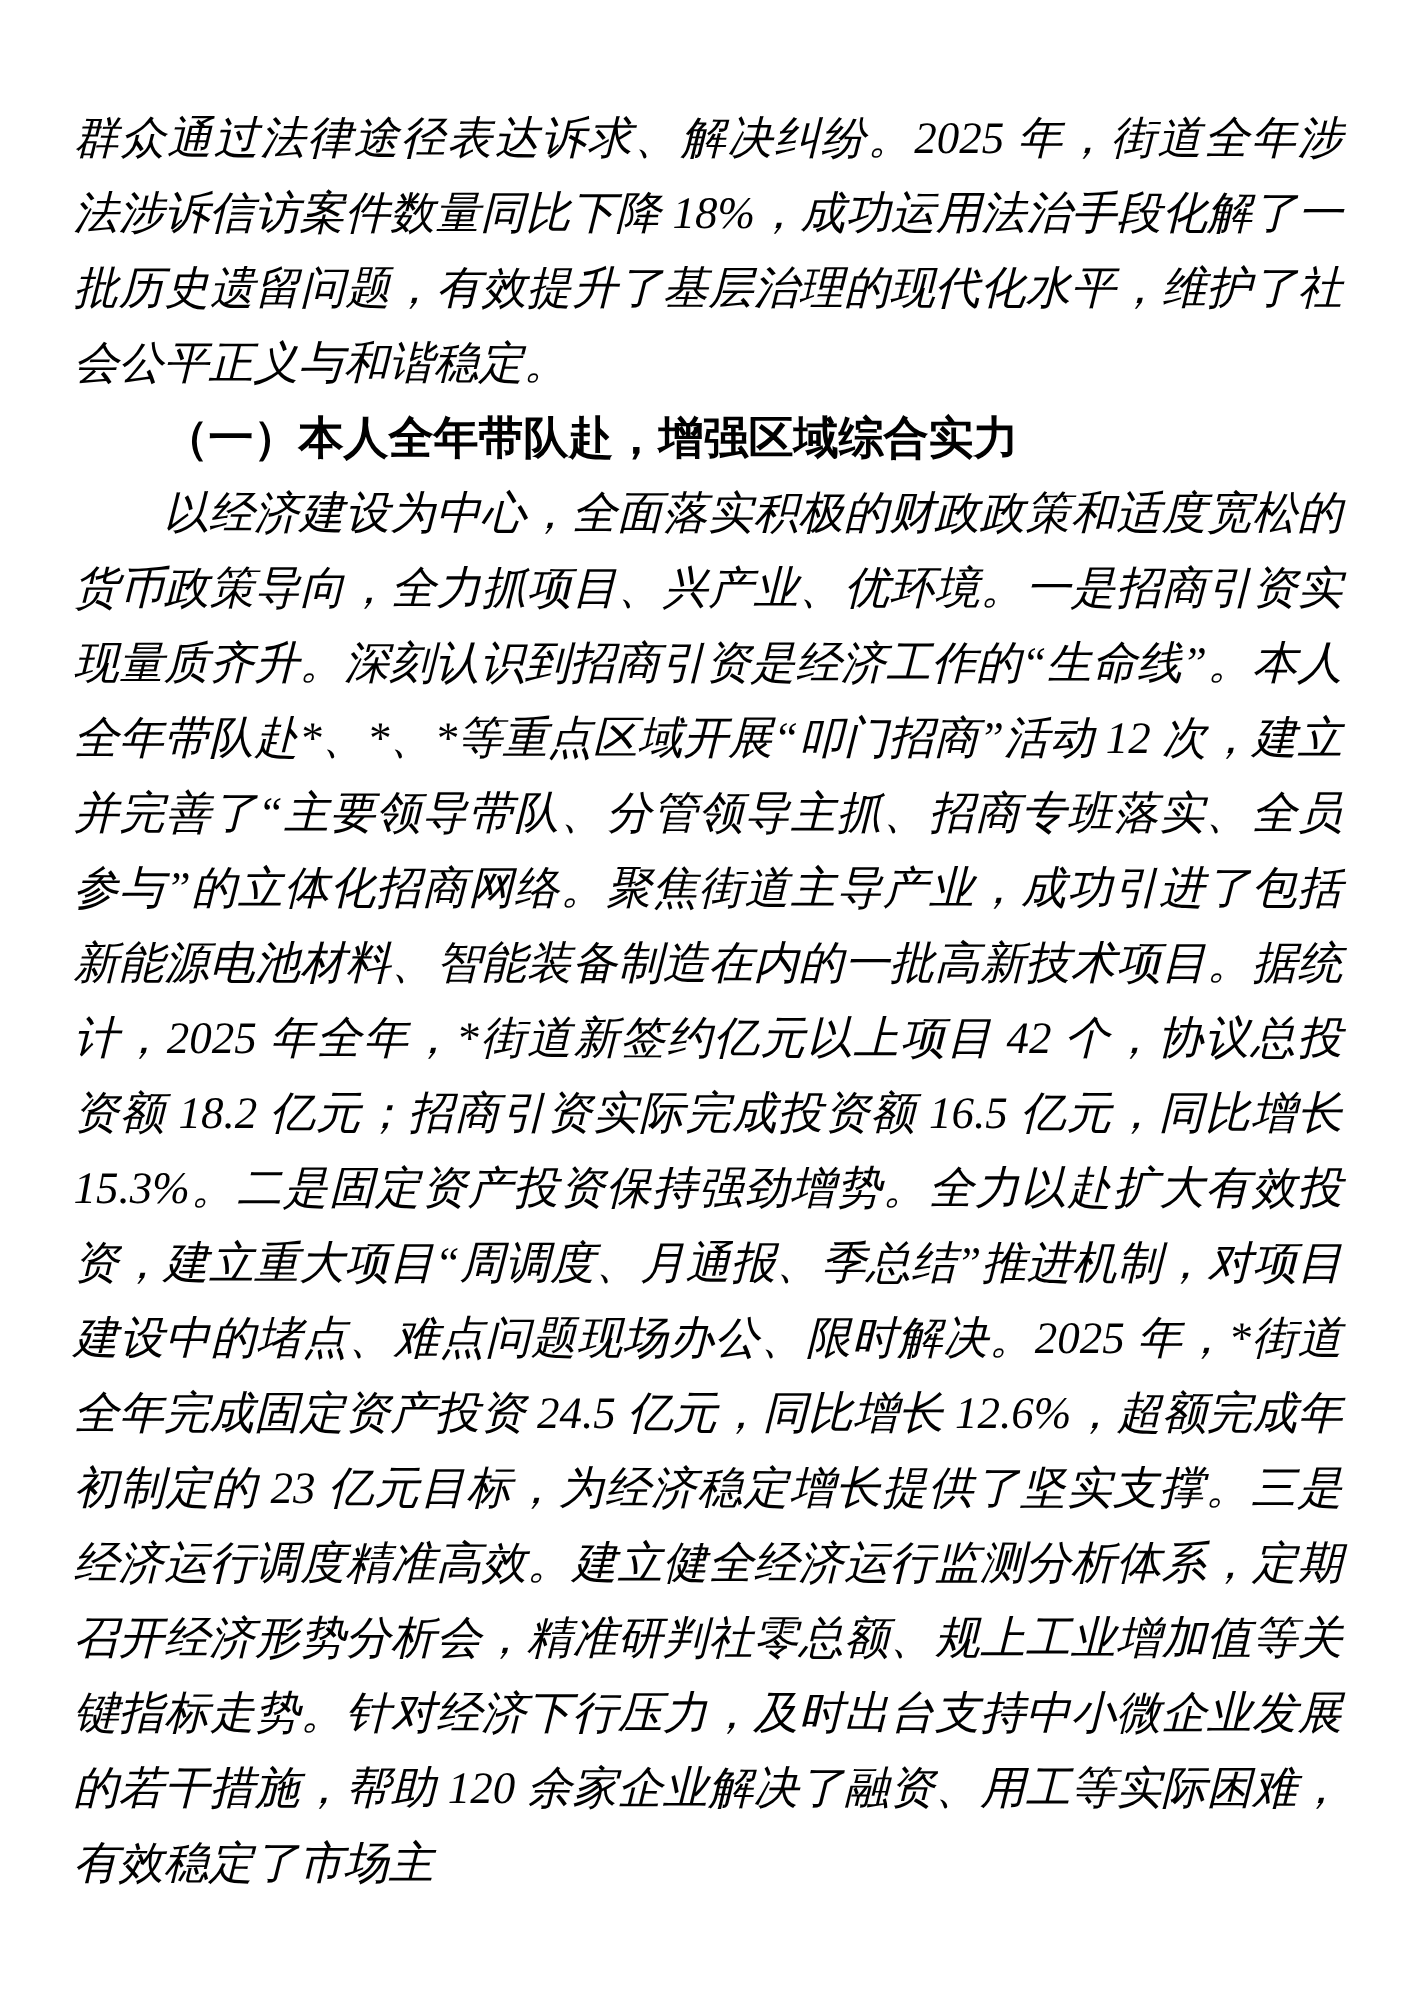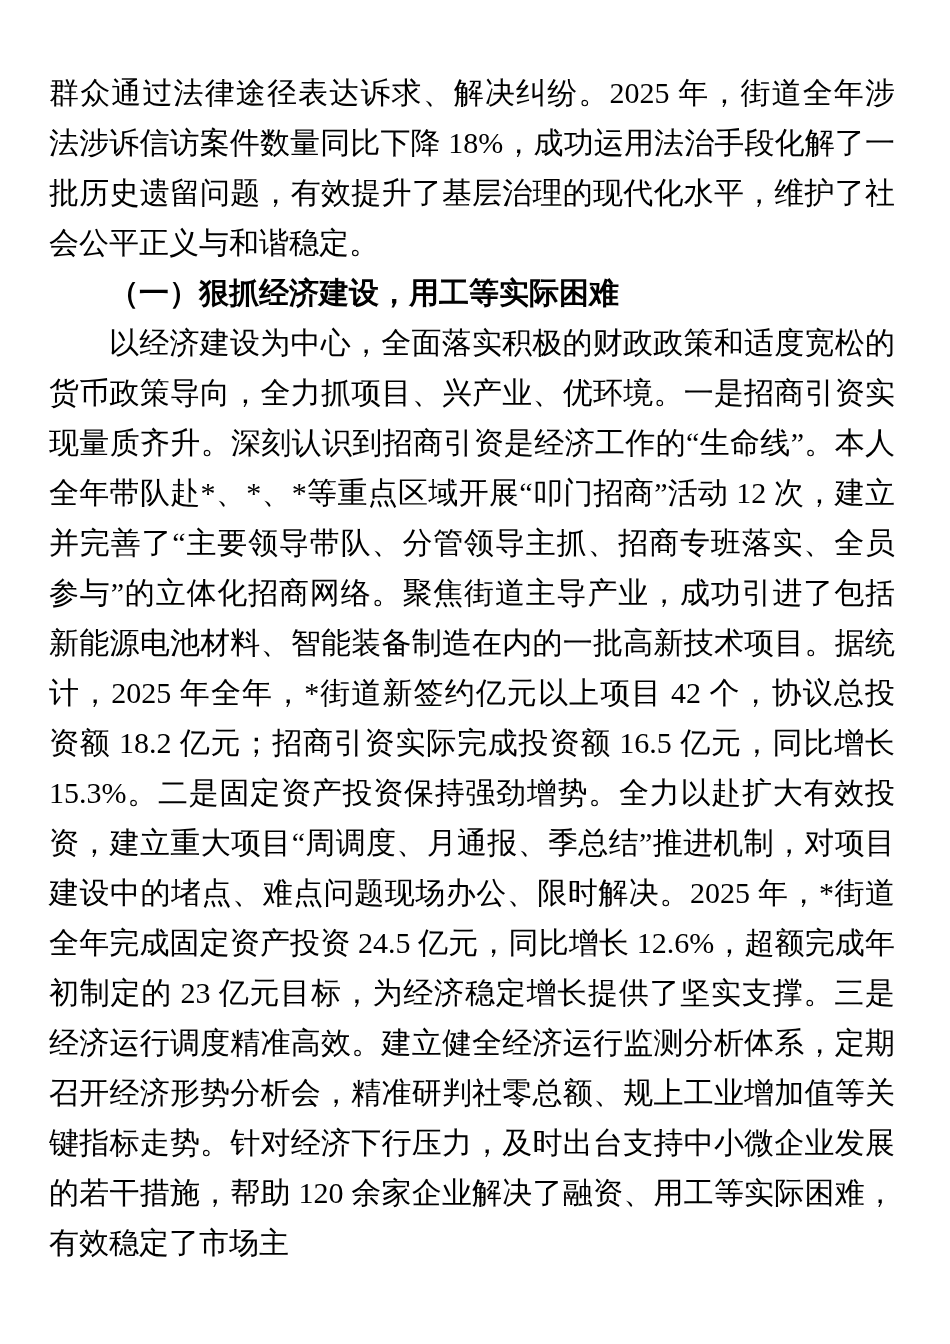--- a/index.html
+++ b/index.html
@@ -26,20 +26,21 @@
     text-justify: inter-ideograph;
     word-break: break-all;
     font-family: "Liberation Serif", "DejaVu Serif", serif;
   }
   .doc p {
     margin: 0;
     padding: 0;
   }
   .para {
     text-indent: 2em;
+    font-style: italic;
   }
   .para.no-indent {
     text-indent: 0;
   }
   .heading-1 {
     text-indent: 2em;
     font-family: "Liberation Sans", "DejaVu Sans", sans-serif;
     font-weight: 500;
   }
   .heading-2 {
@@ -47,16 +48,16 @@
     font-family: "Liberation Sans", "DejaVu Sans", sans-serif;
     font-weight: 700;
   }
 </style>
 </head>
 <body>
 
 <div class="page">
   <div class="doc">
     <p class="para no-indent">群众通过法律途径表达诉求、解决纠纷。2025 年，街道全年涉法涉诉信访案件数量同比下降 18%，成功运用法治手段化解了一批历史遗留问题，有效提升了基层治理的现代化水平，维护了社会公平正义与和谐稳定。</p>
-    <p class="heading-2">（一）狠抓经济建设，用工等实际困难</p>
+    <p class="heading-2">（一）本人全年带队赴，增强区域综合实力</p>
     <p class="para">以经济建设为中心，全面落实积极的财政政策和适度宽松的货币政策导向，全力抓项目、兴产业、优环境。一是招商引资实现量质齐升。深刻认识到招商引资是经济工作的“生命线”。本人全年带队赴*、*、*等重点区域开展“叩门招商”活动 12 次，建立并完善了“主要领导带队、分管领导主抓、招商专班落实、全员参与”的立体化招商网络。聚焦街道主导产业，成功引进了包括新能源电池材料、智能装备制造在内的一批高新技术项目。据统计，2025 年全年，*街道新签约亿元以上项目 42 个，协议总投资额 18.2 亿元；招商引资实际完成投资额 16.5 亿元，同比增长 15.3%。二是固定资产投资保持强劲增势。全力以赴扩大有效投资，建立重大项目“周调度、月通报、季总结”推进机制，对项目建设中的堵点、难点问题现场办公、限时解决。2025 年，*街道全年完成固定资产投资 24.5 亿元，同比增长 12.6%，超额完成年初制定的 23 亿元目标，为经济稳定增长提供了坚实支撑。三是经济运行调度精准高效。建立健全经济运行监测分析体系，定期召开经济形势分析会，精准研判社零总额、规上工业增加值等关键指标走势。针对经济下行压力，及时出台支持中小微企业发展的若干措施，帮助 120 余家企业解决了融资、用工等实际困难，有效稳定了市场主</p>
   </div>
 </div>
 
 </body></html>

